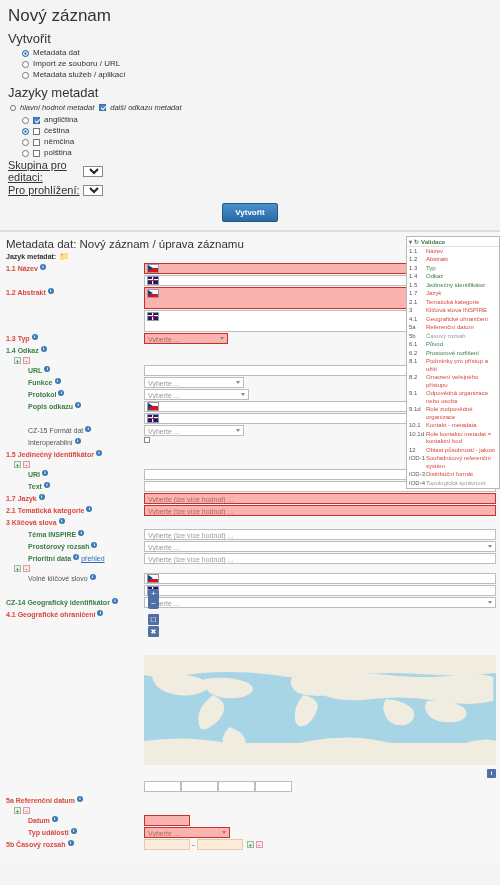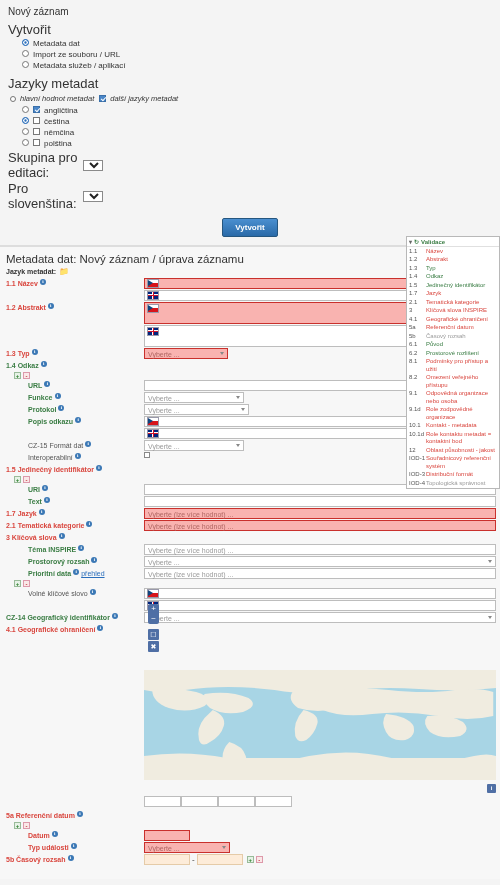--- a/index.html
+++ b/index.html
@@ -2,36 +2,36 @@
 <html><head>
 <meta charset="utf-8">
 <style>
   html,body{margin:0;padding:0;}
   body{
     width:500px;height:885px;background:#f4f4f4;
     font-family:"Liberation Sans",sans-serif;font-size:8px;color:#333;
     overflow:hidden;position:relative;
   }
   .sec-title{font-size:13px;font-weight:400;color:#333;margin:0;padding:0;}
-  .h-big{font-size:10px;}
+  .h-big{font-size:17px;}
   
   #top-panel{padding:6px 8px 0 8px;background:#f4f4f4;}
-  .radio-row{display:flex;align-items:flex-start;margin:2px 0 2px 14px;}
+  .radio-row{display:flex;align-items:flex-end;margin:2px 0 2px 14px;}
   .rd{width:7px;height:7px;border-radius:50%;border:1px solid #777;background:#fff;
       margin-right:4px;flex:0 0 auto;box-sizing:border-box;}
   .rd.on{border:1px solid #2a6ebb;background:#2a6ebb;box-shadow:inset 0 0 0 1.3px #fff;}
   .cb{width:7px;height:7px;border:1px solid #777;background:#fff;margin-right:4px;
       flex:0 0 auto;box-sizing:border-box;}
   .cb.on{background:#4a86c8;border-color:#3a6fa8;position:relative;}
   .cb.on:after{content:"";position:absolute;left:1.6px;top:0.4px;width:2px;height:4px;
       border:solid #fff;border-width:0 1.2px 1.2px 0;transform:rotate(42deg);}
   .lbl-it{font-style:italic;font-size:7.5px;color:#333;}
   .note{display:flex;align-items:center;margin:3px 0 3px 2px;}
   .acc-row{display:flex;align-items:center;margin:1px 0;}
-  .acc-row .al{width:75px;font-size:13px;}
+  .acc-row .al{width:75px;font-size:11px;text-decoration:underline;}
   select.mini{font-family:"Liberation Sans",sans-serif;font-size:7.5px;height:11px;
       width:20px;padding:0 1px;border:1px solid #8a8a8a;background:#fff;color:#222;}
   #create-wrap{text-align:center;padding:6px 0 8px 0;}
   .btn-primary{
       display:inline-block;background:linear-gradient(#4a8fd0,#2a6aa8);
       border:1px solid #25567f;color:#fff;font-size:8px;font-weight:bold;
       padding:4px 12px;border-radius:2px;cursor:pointer;
       font-family:"Liberation Sans",sans-serif;}
   hr.sep{border:0;border-top:1px solid #ddd;margin:0;}
   
@@ -127,21 +127,21 @@
     <span class="rd"></span>
     <span>Metadata služeb / aplikací</span>
   </div>
 
   <div class="sec-title" style="margin-top:6px">Jazyky metadat</div>
 
   <div class="note">
     <span class="rd" style="width:6px;height:6px"></span>
     <span class="lbl-it">hlavní hodnot metadat</span>
     <span class="cb on" style="margin-left:5px"></span>
-    <span class="lbl-it">další jazyky metadat</span>
+    <span class="lbl-it">další odkazu metadat</span>
   </div>
 
   <div class="radio-row">
     <span class="rd"></span>
     <span class="cb on"></span>
     <span>angličtina</span>
   </div>
   <div class="radio-row">
     <span class="rd on"></span>
     <span class="cb"></span>
@@ -159,21 +159,21 @@
   </div>
 
 
   <div class="acc-row">
     <span class="al">Skupina pro editaci:</span>
     <select class="mini">
       <option>test</option>
     </select>
   </div>
   <div class="acc-row">
-    <span class="al">Pro slovenština:</span>
+    <span class="al">Pro prohlížení:</span>
     <select class="mini">
       <option>reader</option>
     </select>
   </div>
 
   <div id="create-wrap">
     <span class="btn-primary">Vytvořit</span>
   </div>
 </div>
 <hr class="sep">

